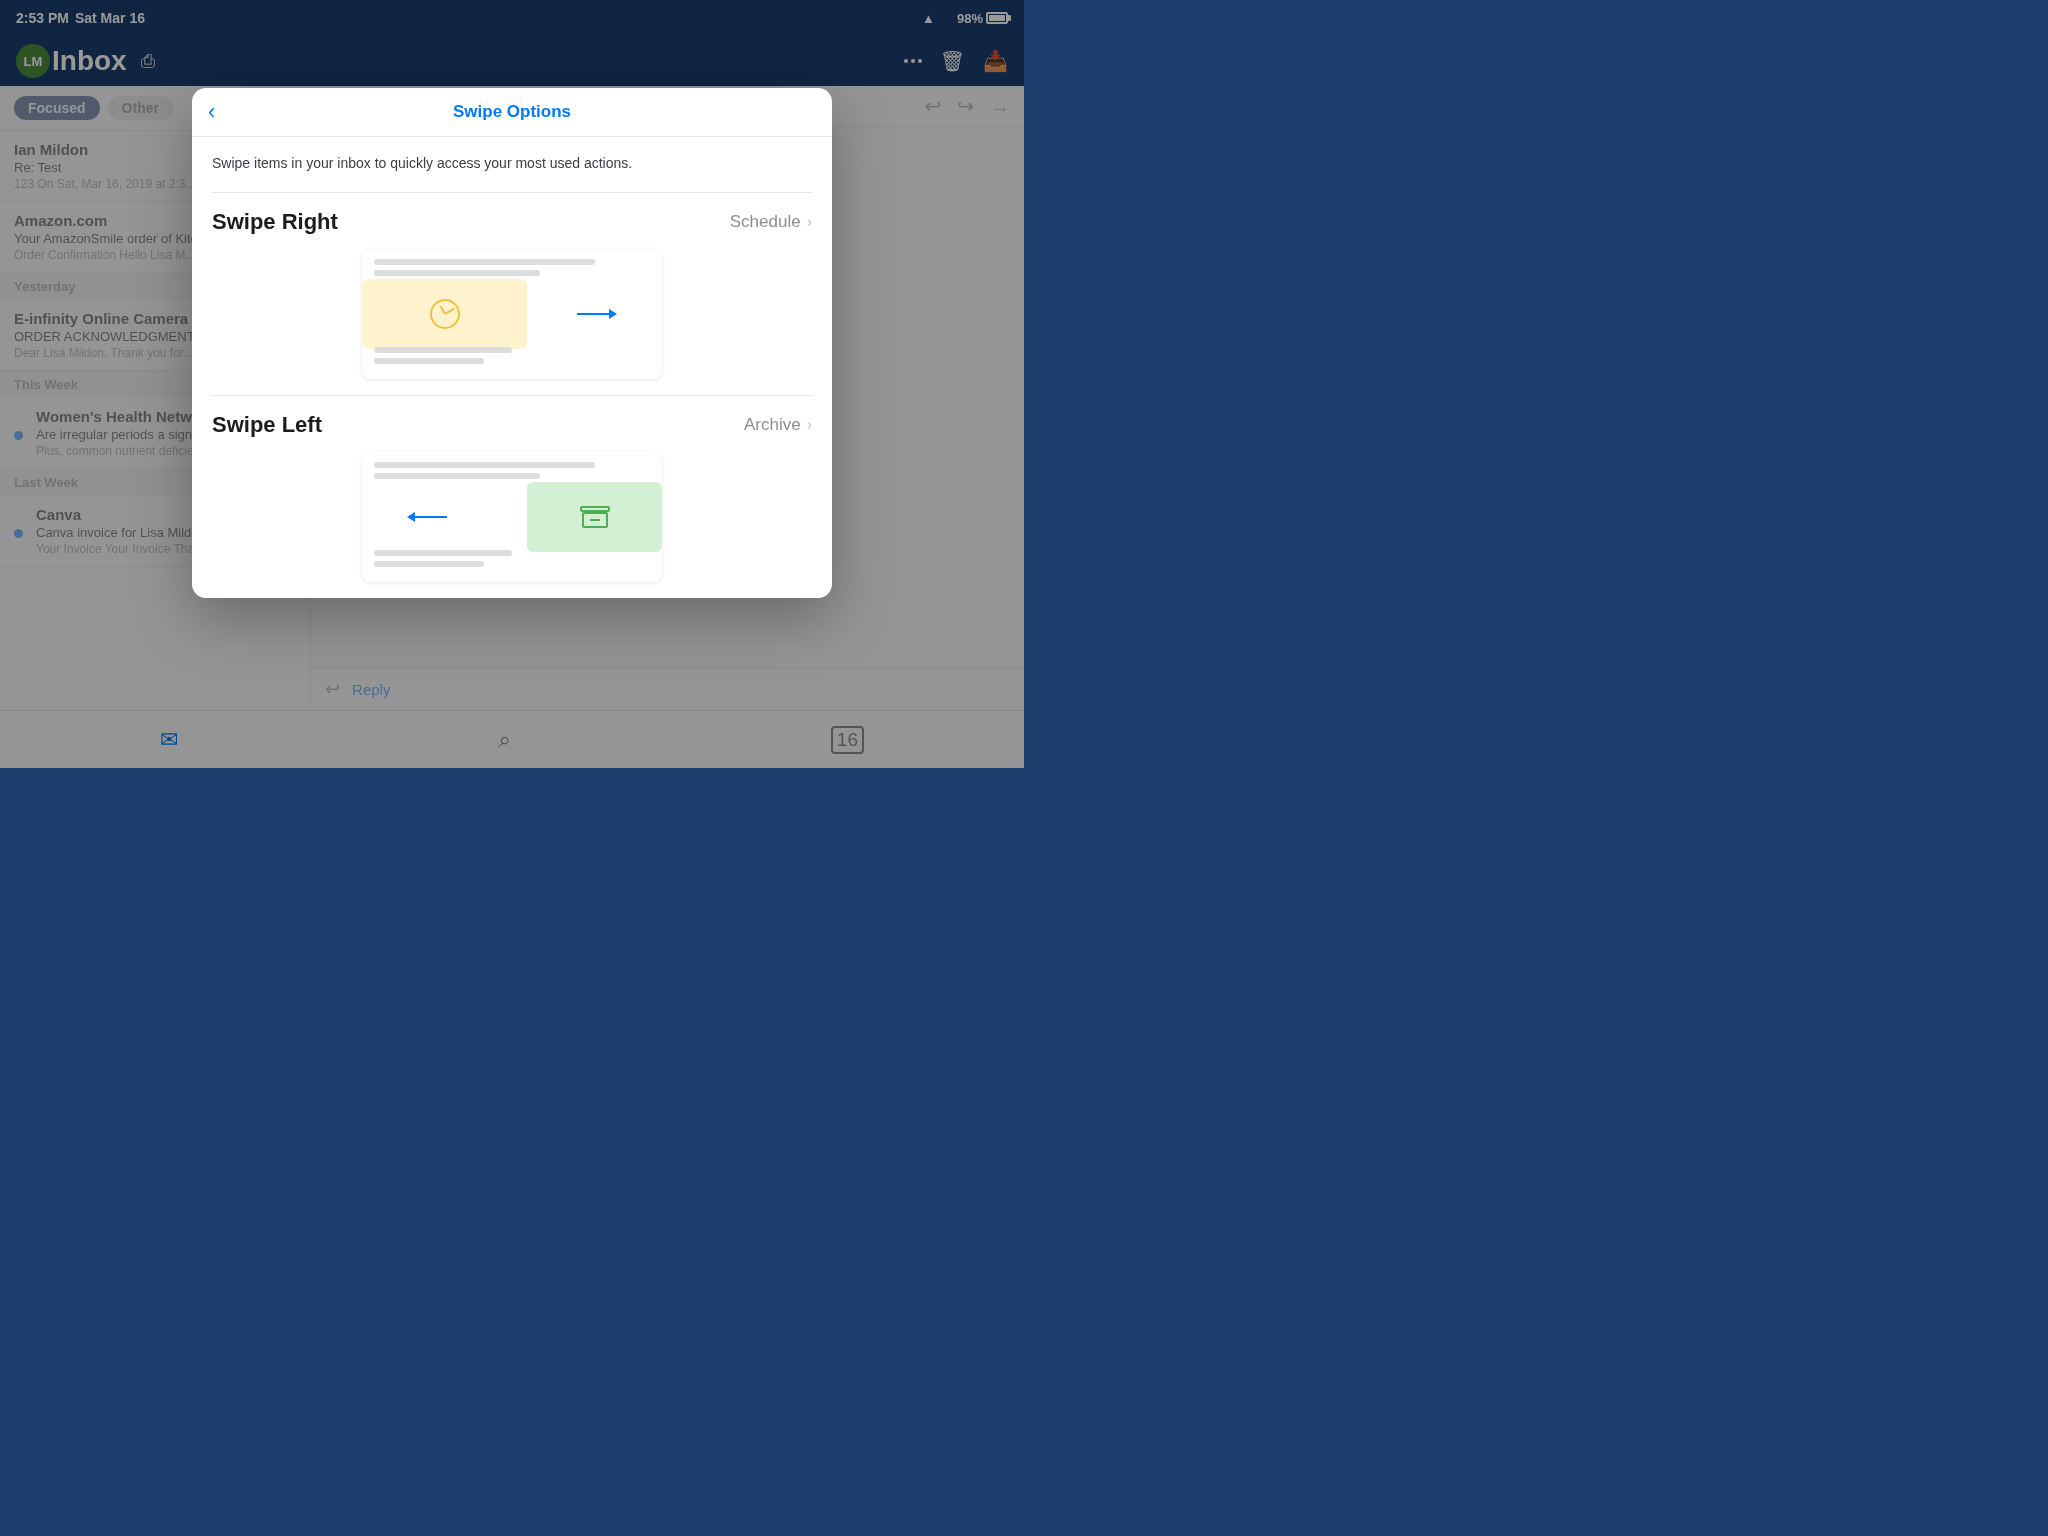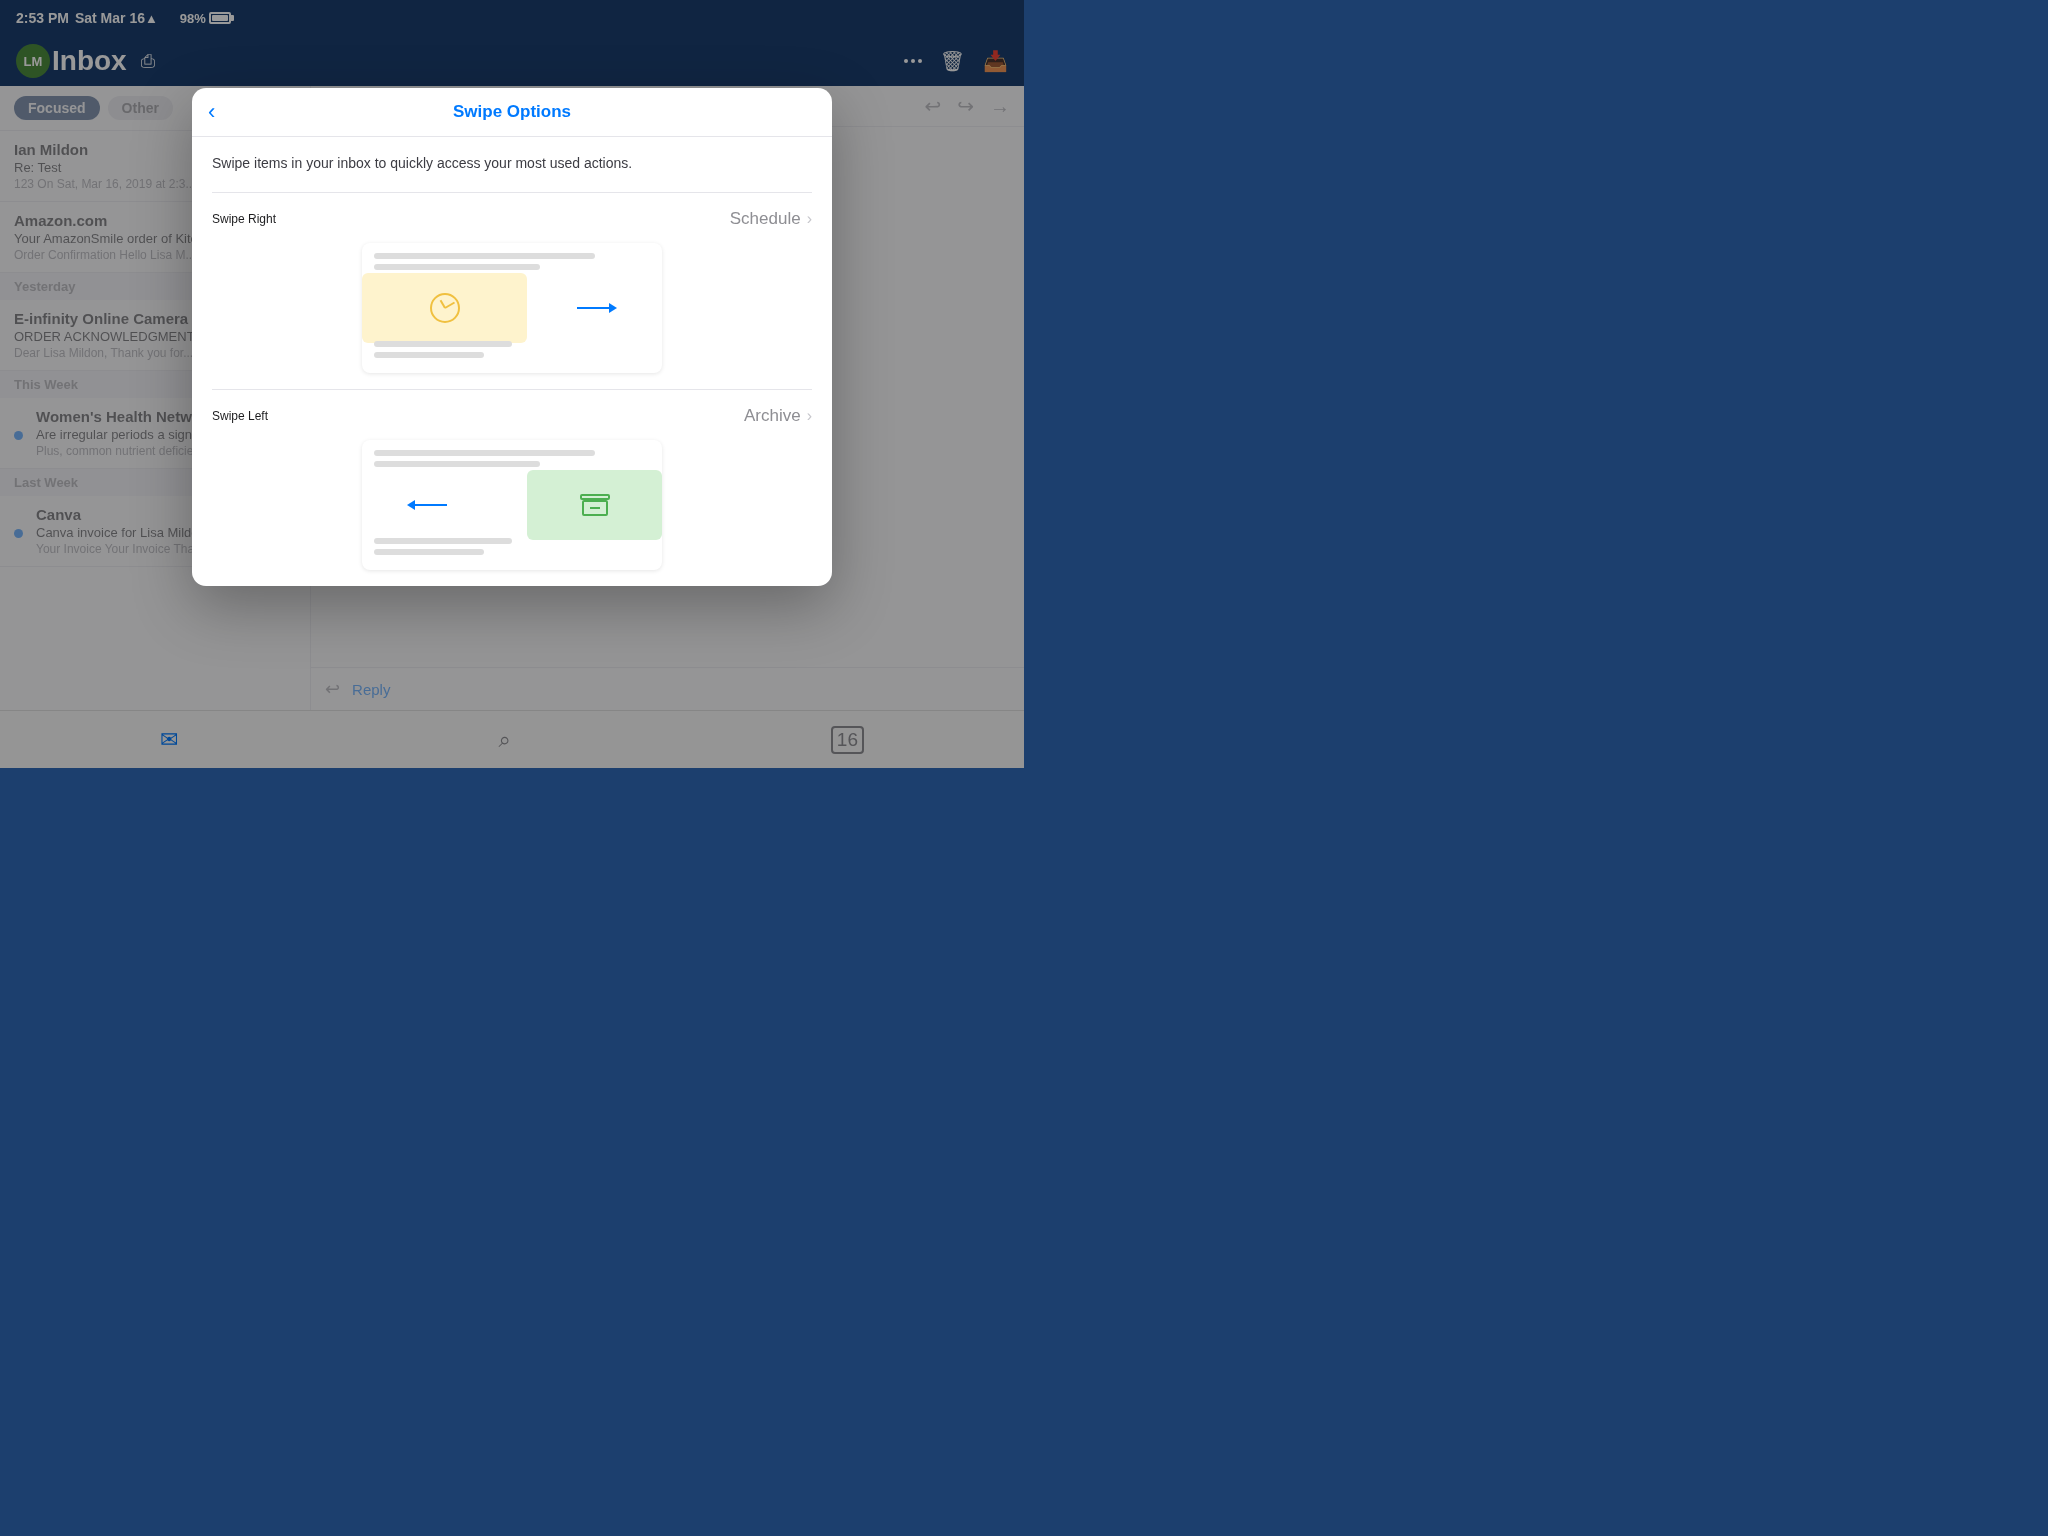--- a/index.html
+++ b/index.html
@@ -12,21 +12,21 @@
       overflow: hidden;
       position: relative;
     }
 
     
     .status-bar {
       background: #1c3f6e;
       color: white;
       display: flex;
       align-items: center;
-      justify-content: flex-start;
+      justify-content: space-between;
       padding: 0 16px;
       height: 36px;
       font-size: 14px;
       font-weight: 600;
     }
     .status-bar-left {
       display: flex;
       align-items: center;
       gap: 6px;
     }
@@ -354,22 +354,22 @@
       border-top: 1px solid #e5e5ea;
       padding: 16px 0;
     }
     .swipe-row {
       display: flex;
       align-items: center;
       justify-content: space-between;
       margin-bottom: 14px;
     }
     .swipe-label {
-      font-size: 12px;
-      font-weight: 400;
+      font-size: 22px;
+      font-weight: 700;
       color: #1c1c1e;
     }
     .swipe-action {
       display: flex;
       align-items: center;
       gap: 6px;
       color: #8e8e93;
       font-size: 17px;
     }
     .chevron {

